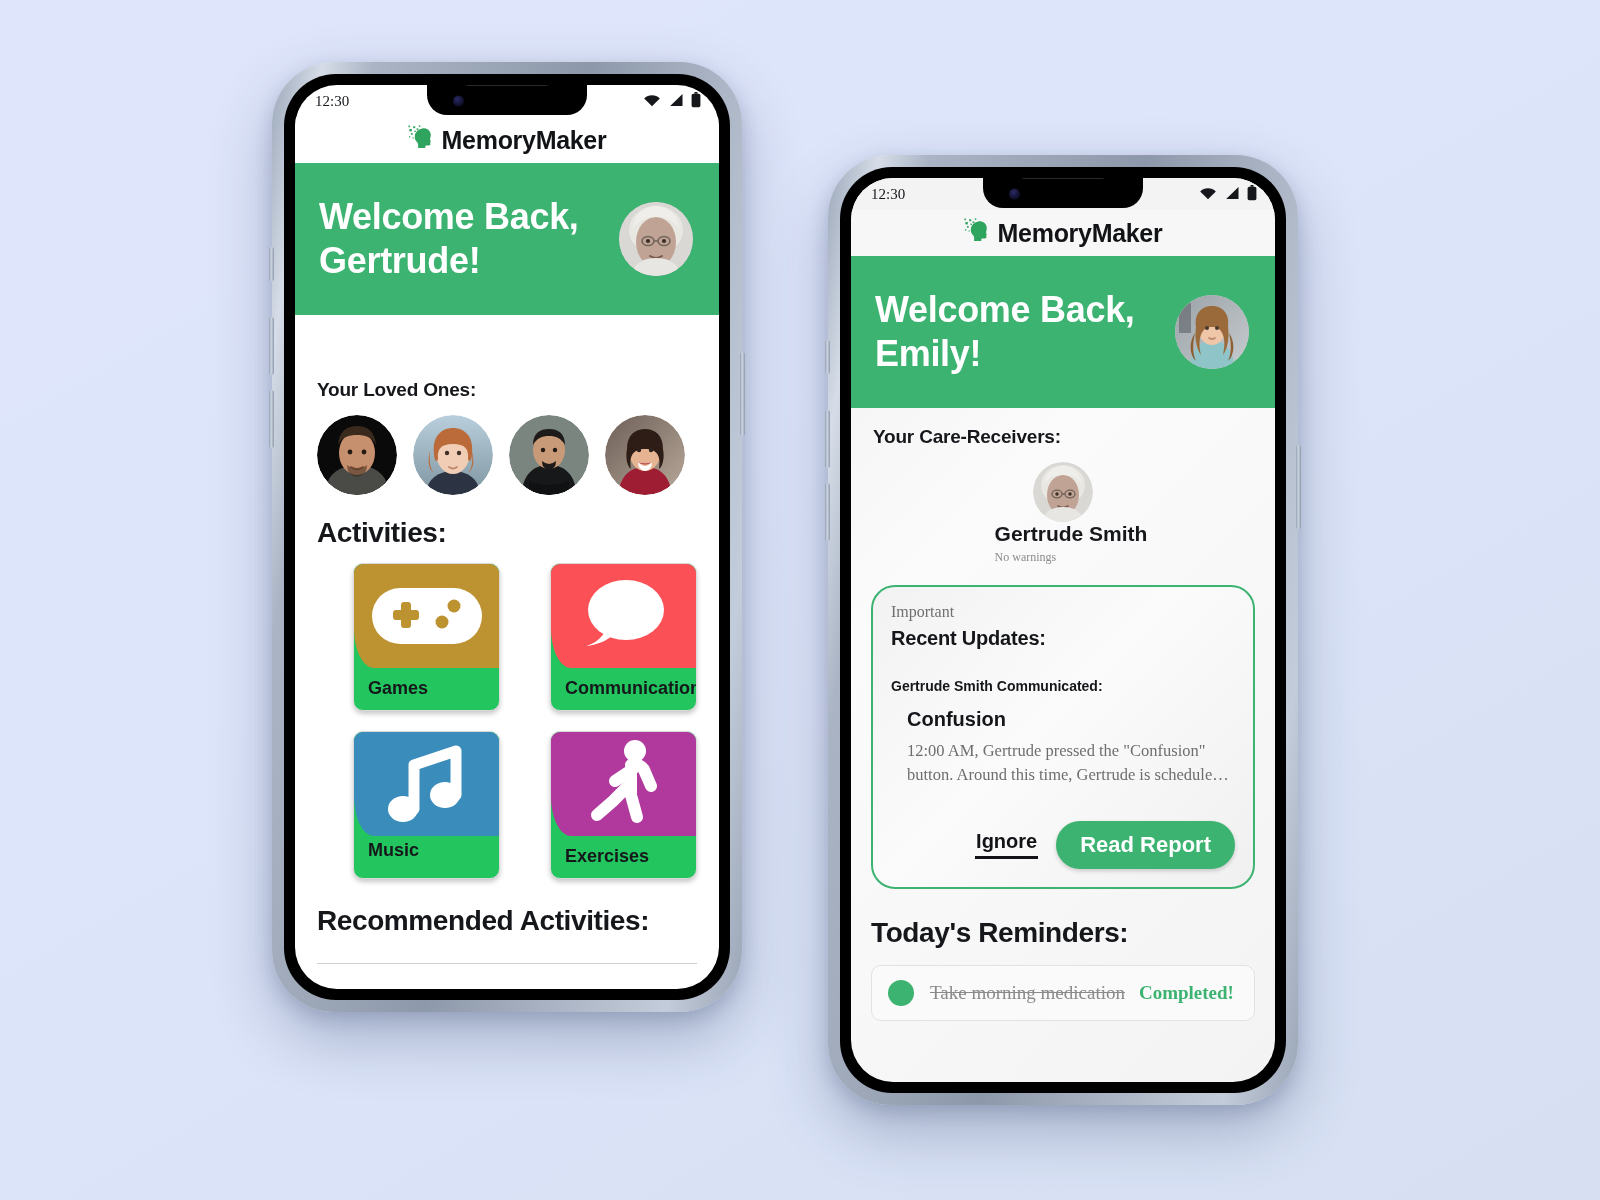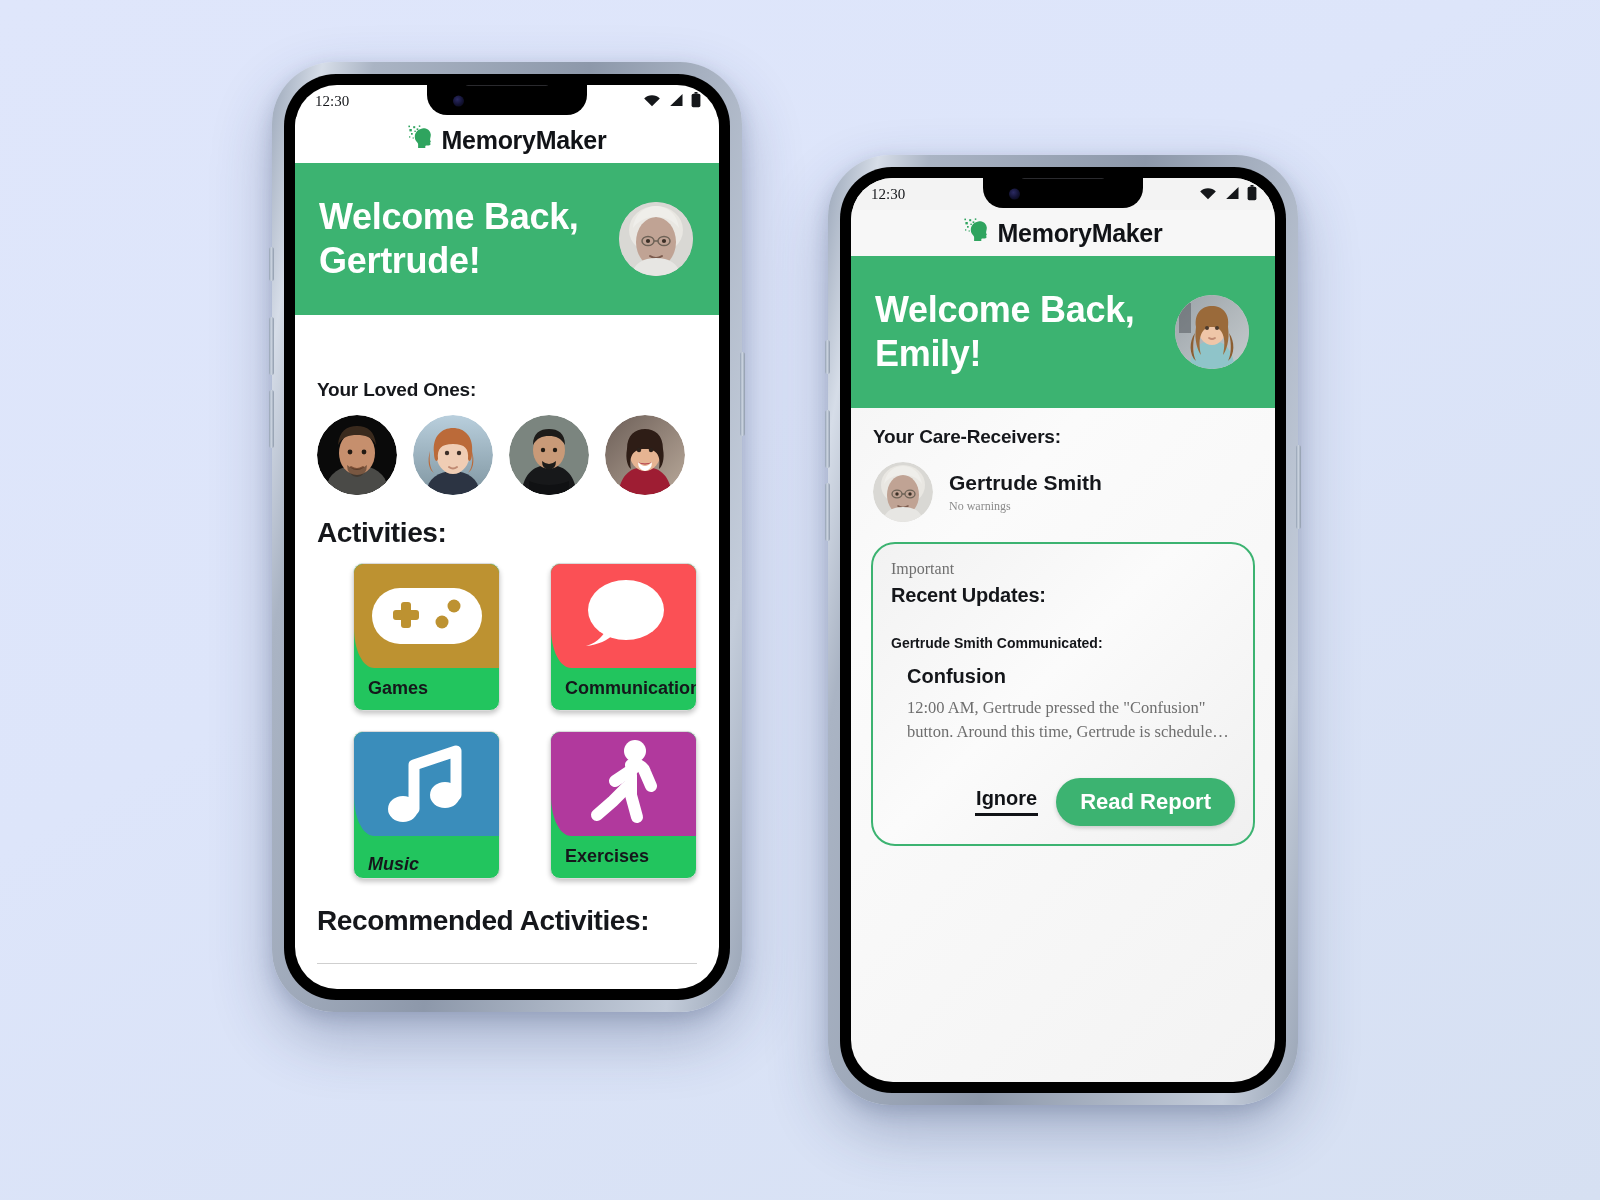--- a/index.html
+++ b/index.html
@@ -152,21 +152,21 @@
   .act-art { position:relative; width:100%; overflow:hidden; }
   .act-art .fill { position:absolute; inset:0; }
   .act-art .fill svg { display:block; width:100%; height:100%; }
   .act-art .glyph {
     position:absolute; inset:0;
     display:flex; align-items:center; justify-content:center;
   }
   .act-label { font-weight:800; color:#15171b; }
 
   
-  .care-row { display:flex; align-items:center; }
+  .care-row { display:flex; align-items:center;flex-direction:column; }
   .care-name { font-weight:800; color:#15171b; }
   .care-sub { font-family:"Liberation Serif", serif; color:#8b8b8b; }
 
   
   .imp-card {
     border:2px solid #3cb371;
     border-radius:24px;
     background:linear-gradient(135deg,#f2f2f2 0%, #fbfbfb 45%, #f0f0f0 100%);
     box-sizing:border-box;
   }
@@ -442,21 +442,21 @@
                   </svg>
               </div>
               <div class="glyph">
                 <svg width="86" height="82" viewBox="0 0 86 82">
                   <path d="M30 66V22l42-14v44" fill="none" stroke="#fff" stroke-width="11" stroke-linejoin="round" stroke-linecap="round"></path>
                   <ellipse cx="19" cy="66" rx="15" ry="13" fill="#fff"></ellipse>
                   <ellipse cx="61" cy="52" rx="15" ry="13" fill="#fff"></ellipse>
                 </svg>
               </div>
             </div>
-            <div class="act-label" style="font-size:18px; padding:18px 0 0 14px;font-style:italic;">Music</div>
+            <div class="act-label" style="font-size:18px; padding:4px 0 0 14px;">Music</div>
           </div>
 
           <div class="act-card" style="height:148px; margin-top:6px;">
             <div class="act-art" style="height:104px;">
               <div class="fill">
                 <svg viewBox="0 0 200 104" preserveAspectRatio="none">
                     <path d="M0 0h200v104H28C12 104 0 86 0 64z" fill="#b1399d"></path>
                   </svg>
               </div>
               <div class="glyph">
@@ -612,16 +612,24 @@
           <div class="imp-sub" style="font-size:14px; margin-top:28px;">Gertrude Smith Communicated:</div>
           <div class="imp-item" style="font-size:20px; margin-top:14px; margin-left:16px;">Confusion</div>
           <div class="imp-body" style="font-size:16.5px; line-height:1.45; margin-top:8px; margin-left:16px;">12:00 AM, Gertrude pressed the "Confusion" button. Around this time, Gertrude is schedule…</div>
           <div class="imp-actions" style="margin-top:34px; gap:18px;">
             <button class="btn-link" style="font-size:20px;">Ignore</button>
             <button class="btn-primary" style="font-size:22px; padding:11px 24px;">Read Report</button>
           </div>
         </div>
       </div>
 
+      <div style="padding:28px 20px 0 20px;">
+        <h2 class="section-title" style="font-size:28px;">Today's Reminders:</h2>
+        <div class="rem-card" style="margin-top:16px; padding:14px 16px; min-height:54px;">
+          <div class="rem-dot" style="width:26px;height:26px;"></div>
+          <div class="rem-text" style="font-size:19px; margin-left:16px;">Take morning medication</div>
+          <div class="rem-status" style="font-size:19px; margin-left:14px;">Completed!</div>
+        </div>
+      </div>
 
     </div>
   </div>
 </div>
 
 </body></html>

